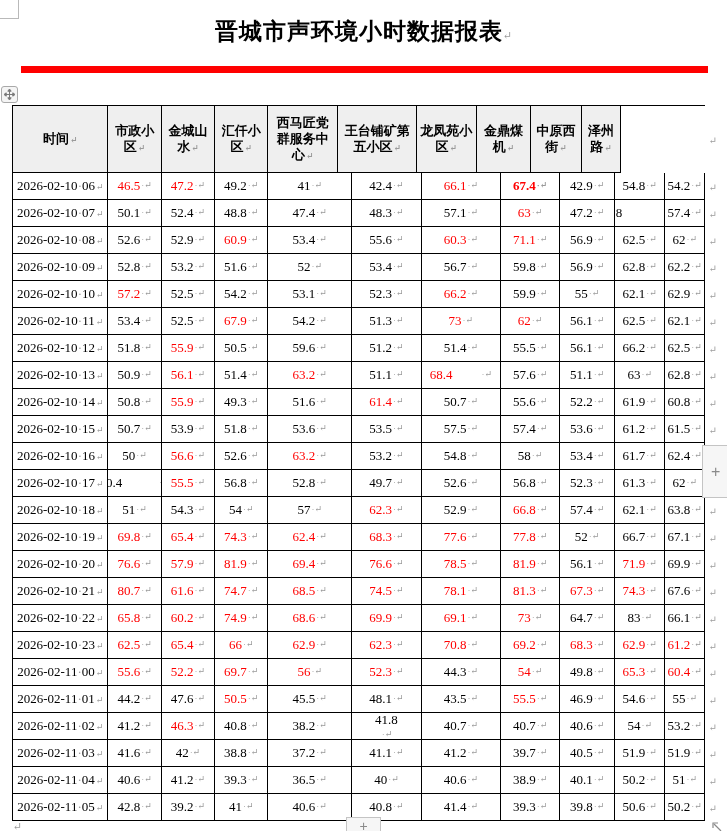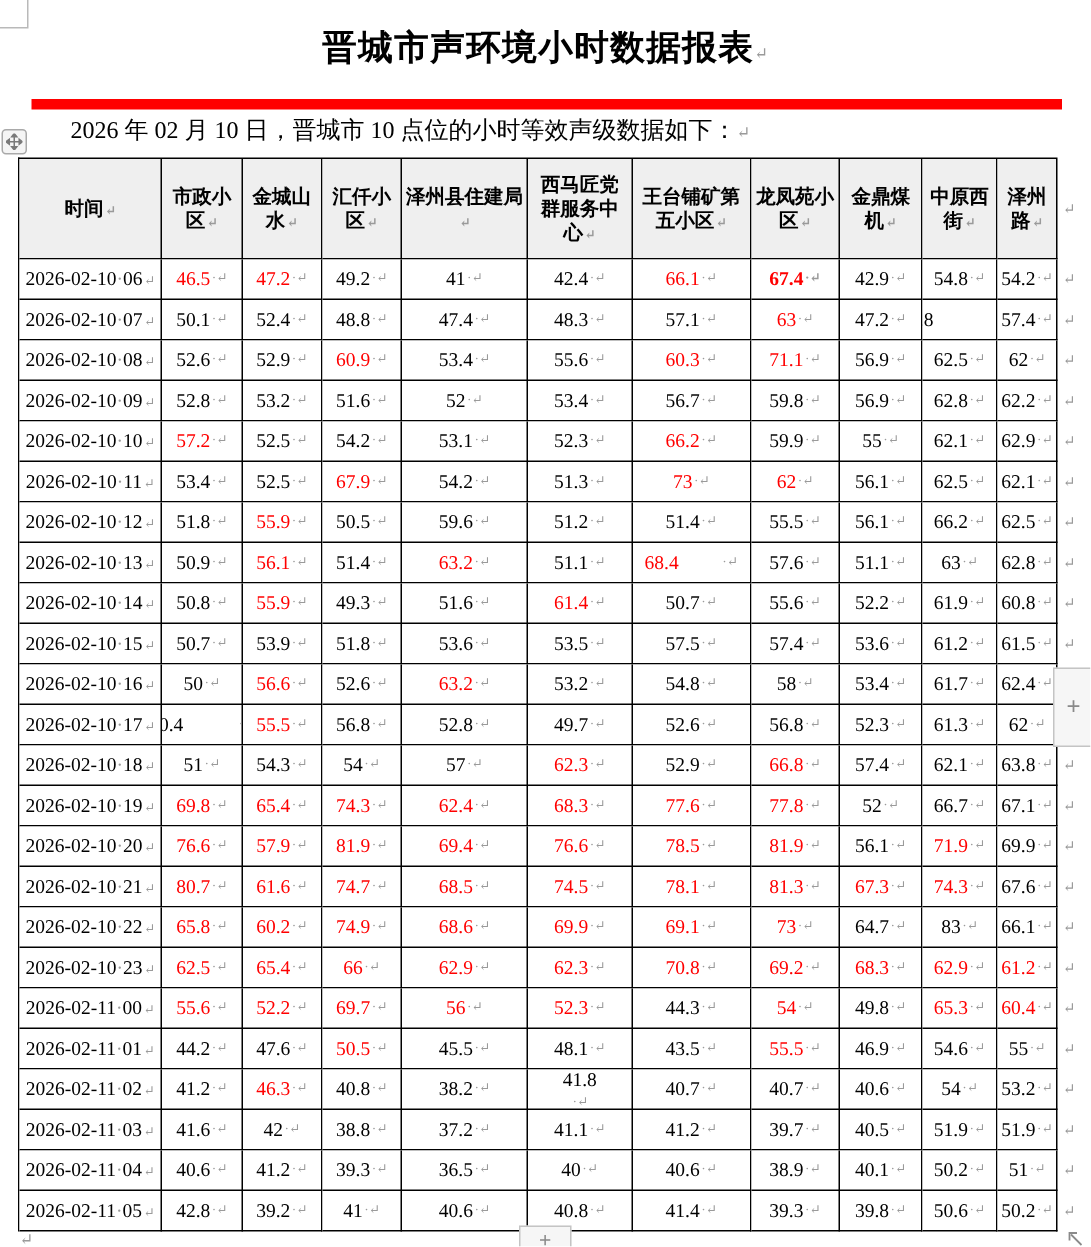--- a/index.html
+++ b/index.html
@@ -87,21 +87,20 @@
 <body>
 
 <div class="page">
 
   <div class="corner-mark"></div>
 
   <div class="doc-title"><span>晋城市声环境小时数据报表</span><span class="pilcrow">↵</span></div>
 
   <div class="red-rule" style="background: rgb(255, 0, 0);"></div>
 
-  <div class="subtitle"><span>2026 年 02 月 10 日，晋城市 10 点位的小时等效声级数据如下：</span><span class="pilcrow">↵</span></div>
 
   <div class="move-handle">
     <svg width="11" height="11" viewBox="0 0 11 11">
       <g stroke="#7a7a7a" stroke-width="1" fill="#7a7a7a">
         <line x1="5.5" y1="1.5" x2="5.5" y2="9.5"></line>
         <line x1="1.5" y1="5.5" x2="9.5" y2="5.5"></line>
         <path d="M5.5 0 L3.8 2.2 L7.2 2.2 Z"></path>
         <path d="M5.5 11 L3.8 8.8 L7.2 8.8 Z"></path>
         <path d="M0 5.5 L2.2 3.8 L2.2 7.2 Z"></path>
         <path d="M11 5.5 L8.8 3.8 L8.8 7.2 Z"></path>
@@ -115,23 +114,20 @@
           <span>时间<span class="mark">↵</span></span>
         </div>
         <div class="cell" style="width: 7.7%;">
           <span>市政小区<span class="mark">↵</span></span>
         </div>
         <div class="cell" style="width: 7.7%;">
           <span>金城山水<span class="mark">↵</span></span>
         </div>
         <div class="cell" style="width: 7.7%;">
           <span>汇仟小区<span class="mark">↵</span></span>
-        </div>
-        <div class="cell" style="width: 12.1%;">
-          <span>泽州县住建局<span class="mark">↵</span></span>
         </div>
         <div class="cell" style="width: 10.1%;">
           <span>西马匠党群服务中心<span class="mark">↵</span></span>
         </div>
         <div class="cell" style="width: 11.4%;">
           <span>王台铺矿第五小区<span class="mark">↵</span></span>
         </div>
         <div class="cell" style="width: 8.6%;">
           <span>龙凤苑小区<span class="mark">↵</span></span>
         </div>

